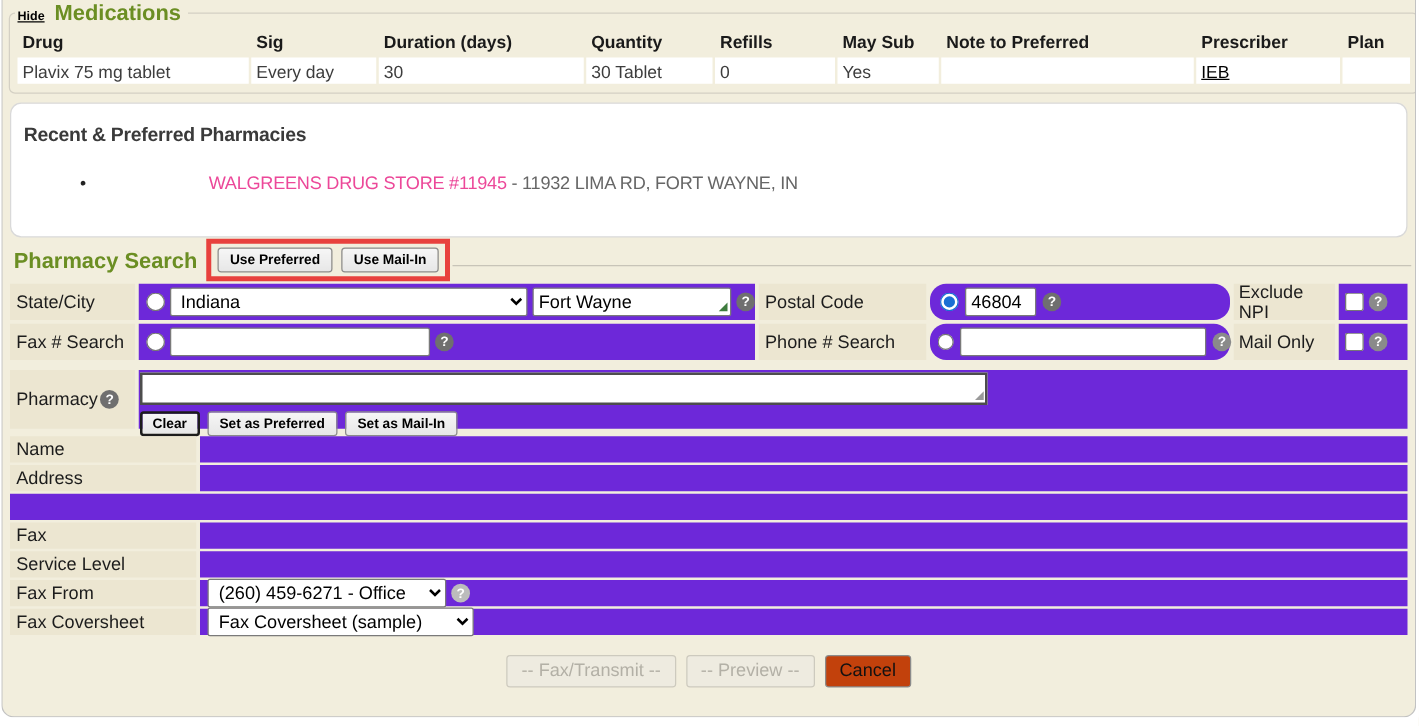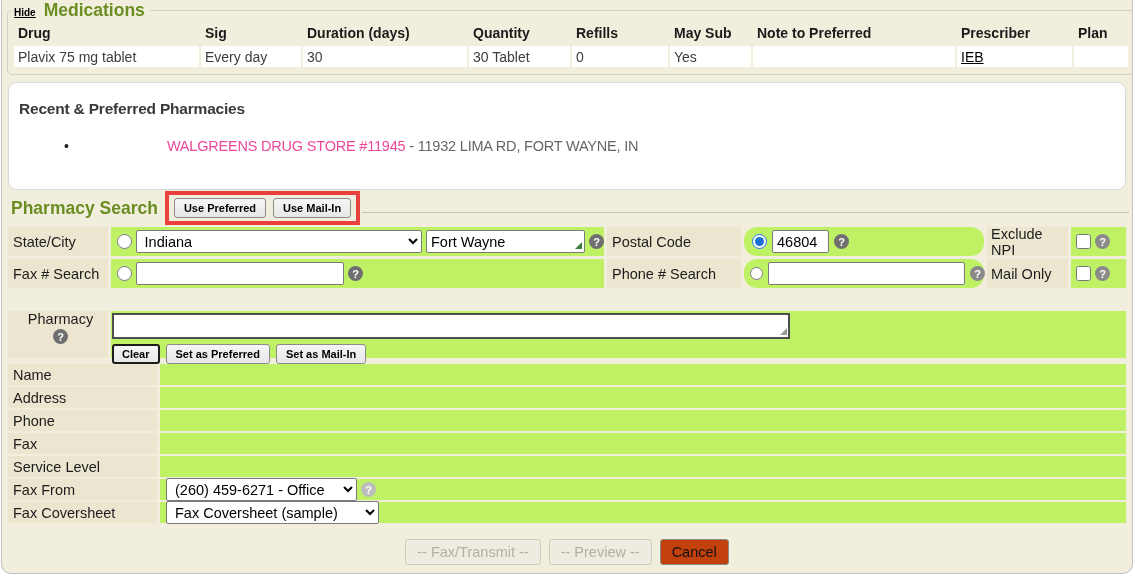--- a/index.html
+++ b/index.html
@@ -51,21 +51,21 @@
     background: linear-gradient(#f6f6f6, #e7e7e7);
     border: 1px solid #8b8b8b; border-radius: 3px;
     padding: 3px 9px; cursor: pointer; white-space: nowrap;
   }
   .legend-line { flex: 1; border-top: 1px solid #c8c4b8; margin-top: 8px; margin-left: 2px; }
 
   .form-area { margin: 0 6px; }
   .frow { display: flex; gap: 3px; margin-bottom: 3px; }
   .cell { display: flex; align-items: center; }
   .beige { background: #ece6d1; }
-  .white { background: #bef264; }
+  .white { background: #6d28d9; }
   .lab { padding-left: 5px; font-size: 14.5px; color: #1c1c1c; }
   .c-label1 { width: 100px; height: 29px; }
   .c-main1 { width: 493px; height: 29px; padding-left: 6px; gap: 4px; }
   .c-midlabel { width: 134px; height: 29px; }
   .c-main2 { width: 240px; height: 29px; padding-left: 8px; gap: 5px; border-radius: 13px; }
   .c-endlabel { width: 81px; height: 29px; }
   .c-main3 { flex: 1; height: 29px; padding-left: 5px; gap: 4px; }
 
   input[type="radio"], input[type="checkbox"] { width: 15px; height: 15px; margin: 0; accent-color: #1a6fd4; }
   select, input[type="text"] {
@@ -86,21 +86,21 @@
   .help {
     display: inline-flex; align-items: center; justify-content: center;
     width: 15px; height: 15px; border-radius: 50%;
     background: #6f6f6f; color: #fff; font-size: 11px; font-weight: bold;
     flex: none; cursor: pointer; user-select: none;
   }
   .help.mid { background: #8a8a8a; }
   .help.light { background: #bcbcbc; }
 
   .pharm-row { display: flex; gap: 3px; margin-bottom: 6px; }
-  .pharm-label { width: 100px; height: 47px; display: flex; align-items: center; padding-left: 5px; gap: 2px; flex-direction: column; }
+  .pharm-label { width: 100px; height: 47px; display: flex; align-items: center; padding-left: 5px; gap: 2px; }
   .pharm-main { flex: 1; height: 47px; padding: 2px 0 0 1px; }
   .ta-wrap { position: relative; display: inline-block; }
   textarea.pharm-ta {
     width: 678px; height: 26px; resize: none; border: 2px solid #4d4d4d; border-radius: 0;
     font-family: "Liberation Sans", sans-serif; font-size: 14px; display: block;
   }
   .ta-wrap::after {
     content: ""; position: absolute; right: 3px; bottom: 4px;
     border-bottom: 7px solid #9a9a9a; border-left: 7px solid transparent;
   }
@@ -207,21 +207,21 @@
         <input type="text" class="inp-postal" value="46804" style="">
         <span class="help">?</span>
       </div>
       <div class="cell beige c-endlabel lab" style="padding-left:4px">Exclude NPI</div>
       <div class="cell white c-main3">
         <input type="checkbox" style="">
         <span class="help mid">?</span>
       </div>
     </div>
 
-    <div class="frow" style="margin-bottom:23px">
+    <div class="frow" style="margin-bottom:8px">
       <div class="cell beige c-label1 lab">Fax # Search</div>
       <div class="cell white c-main1">
         <input type="radio" name="search-mode" style="">
         <input type="text" class="inp-fax" style="">
         <span class="help">?</span>
       </div>
       <div class="cell beige c-midlabel lab">Phone # Search</div>
       <div class="cell white c-main2" style="padding-left:6px">
         <input type="radio" name="search-mode" style="">
         <input type="text" class="inp-phone" style="">
@@ -251,21 +251,20 @@
 
     <div class="irow">
       <div class="cell beige i-label lab">Name</div>
       <div class="cell white i-value"></div>
     </div>
     <div class="irow">
       <div class="cell beige i-label lab">Address</div>
       <div class="cell white i-value"></div>
     </div>
     <div class="irow">
-      <div class="cell beige i-label lab">Phone</div>
       <div class="cell white i-value"></div>
     </div>
     <div class="irow">
       <div class="cell beige i-label lab">Fax</div>
       <div class="cell white i-value"></div>
     </div>
     <div class="irow">
       <div class="cell beige i-label lab">Service Level</div>
       <div class="cell white i-value"></div>
     </div>

